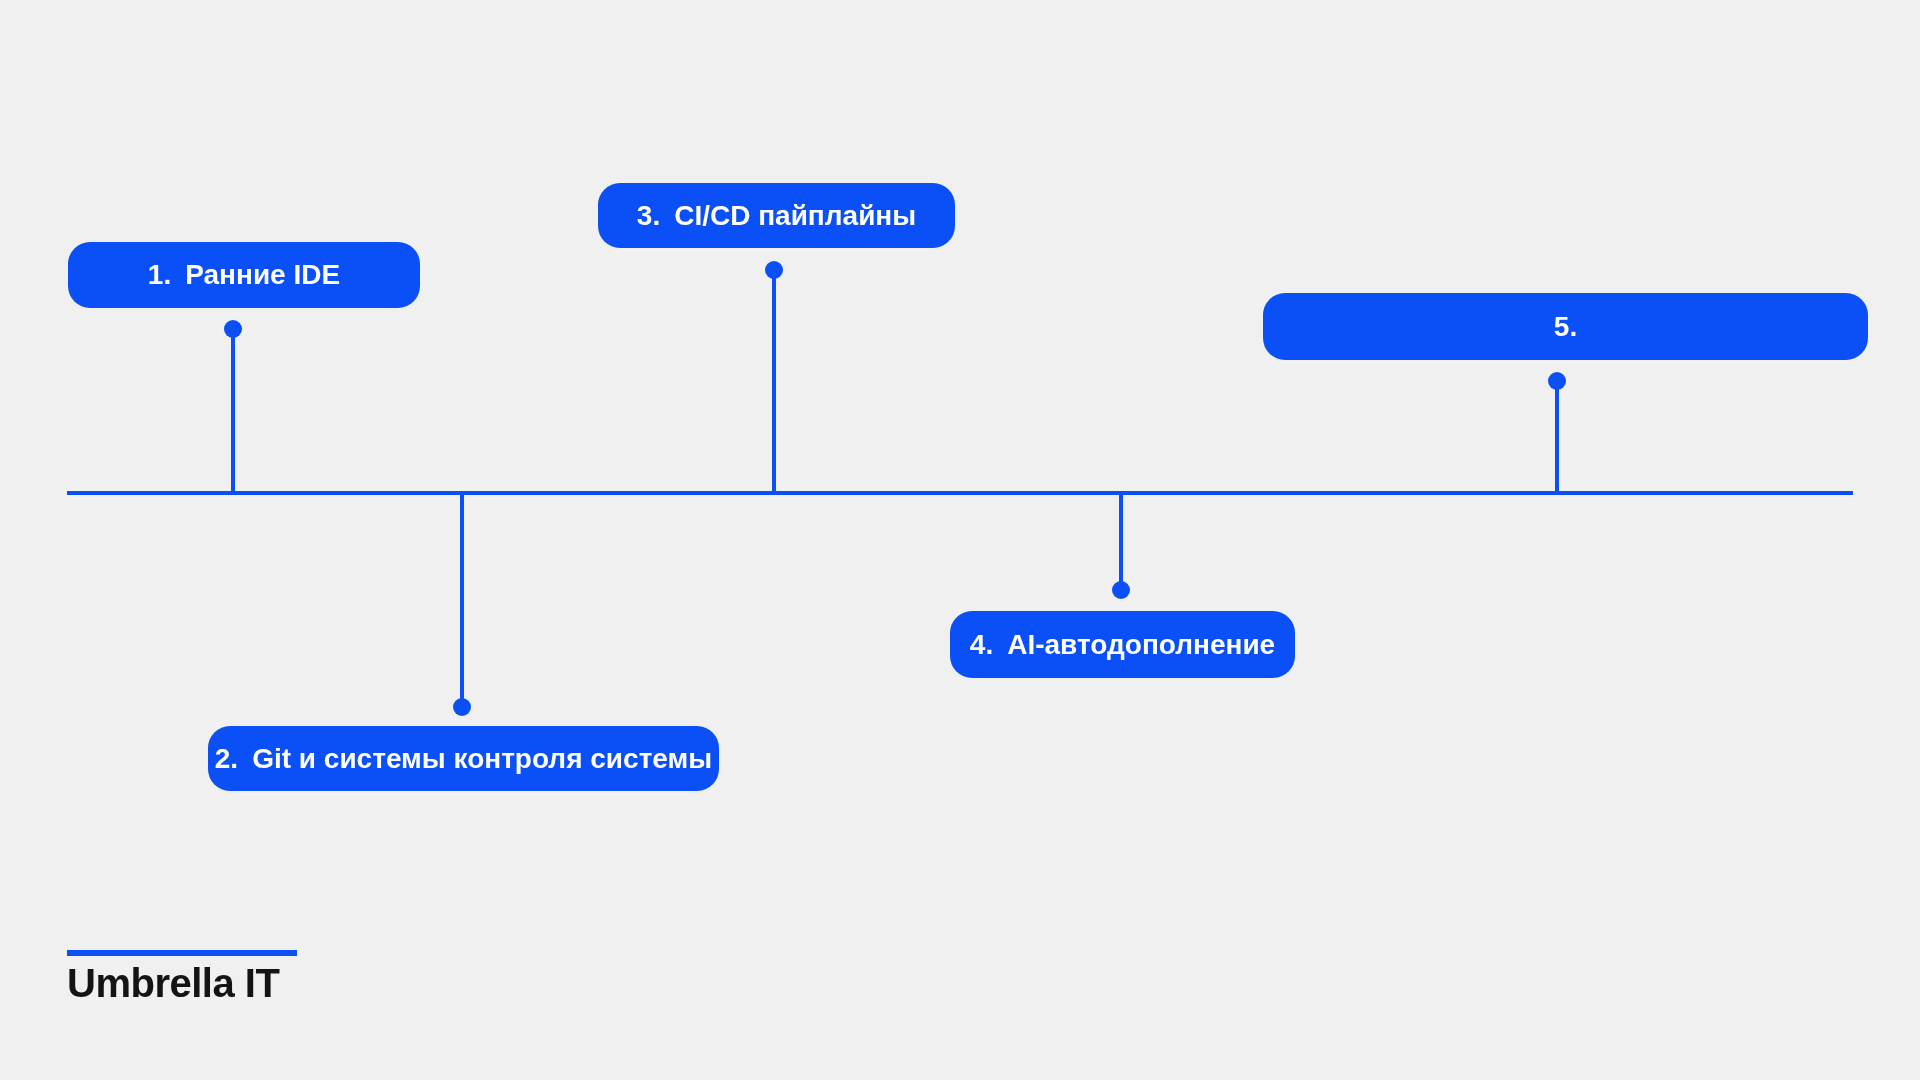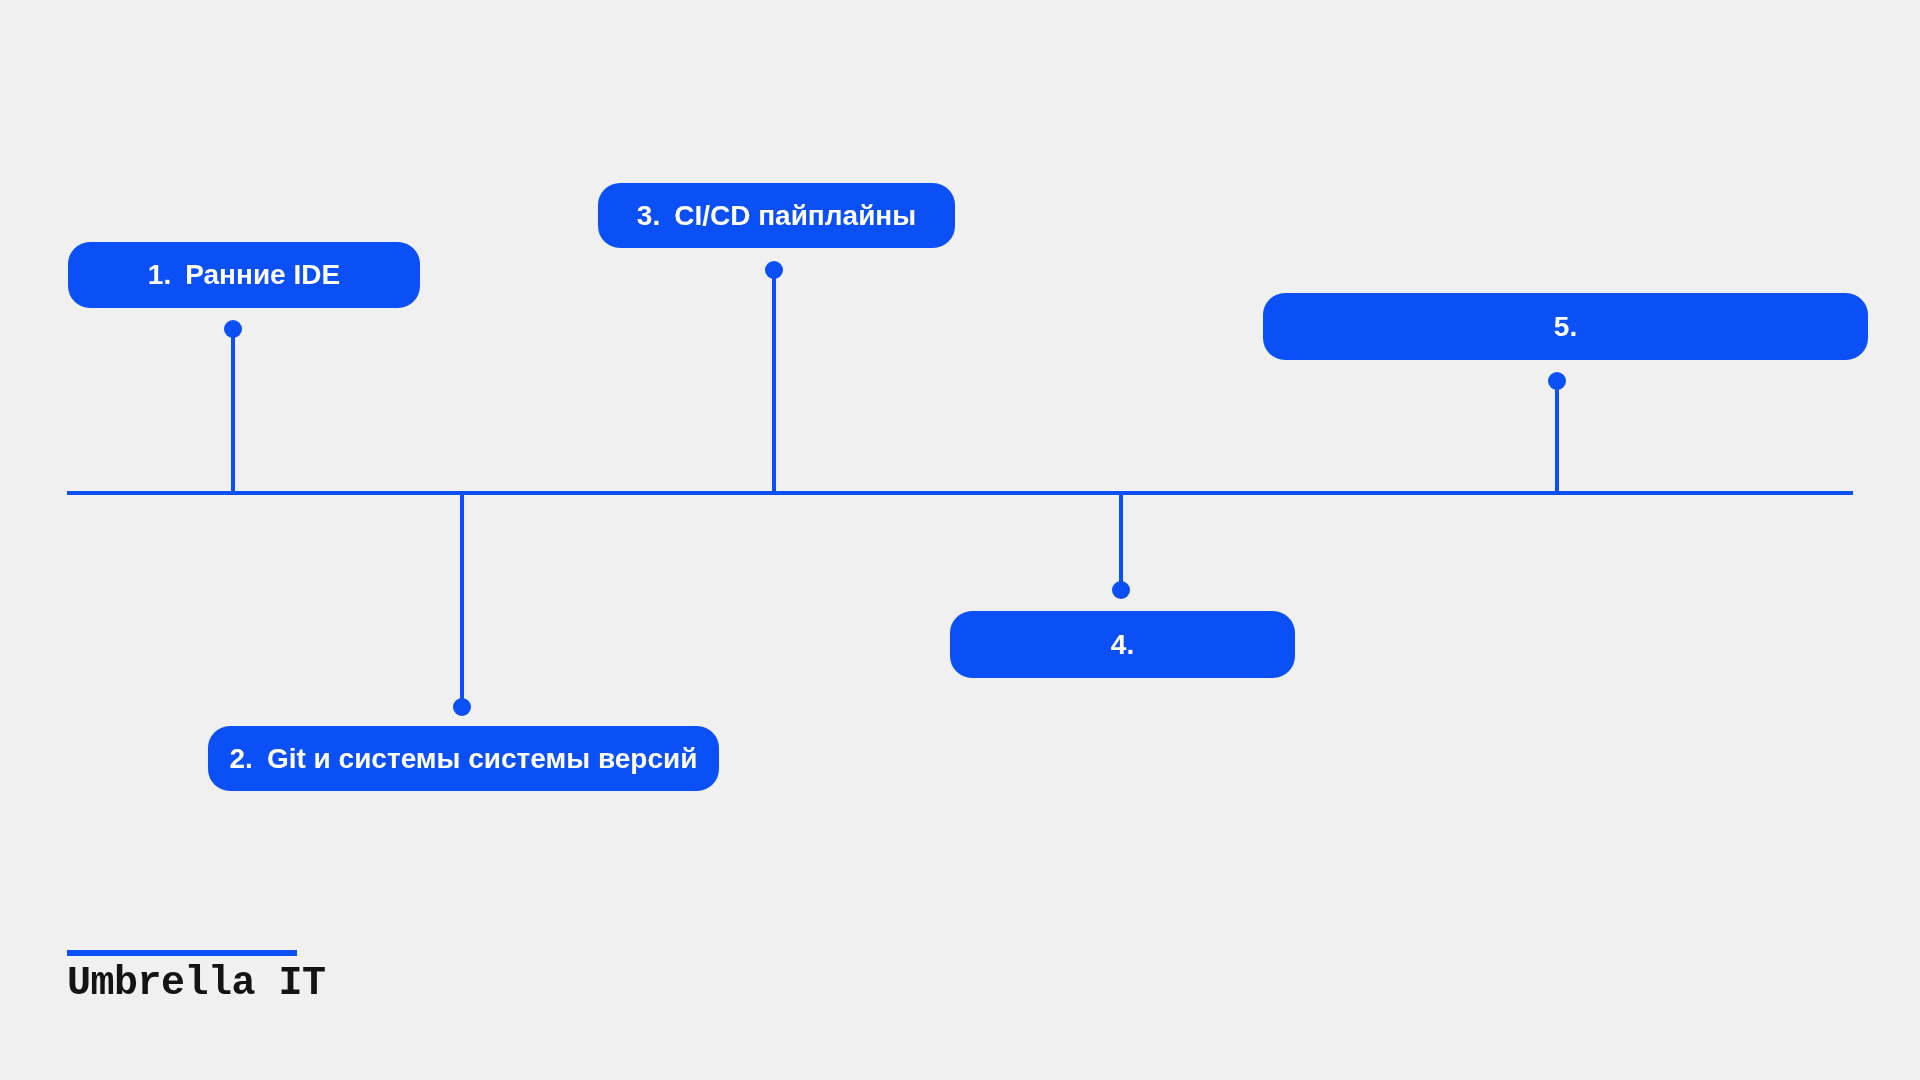--- a/index.html
+++ b/index.html
@@ -77,55 +77,55 @@
   .logo-bar {
     width: 230px; height: 6px;
     background: var(--accent);
   }
   .logo-text {
     margin-top: 5px;
     font-size: 40px;
     font-weight: 900;
     letter-spacing: -0.5px;
     color: var(--logo-text);
-    font-family: Liberation Mono, monospace;
   }
 </style>
 </head>
 <body>
 
 <div class="canvas">
 
   <div class="axis"></div>
 
   <div class="connector l1"></div>
   <div class="dot d1"></div>
   <div class="pill p1">
     <span class="num">1.</span>
     <span class="lbl">Ранние IDE</span>
   </div>
 
   <div class="connector l2"></div>
   <div class="dot d2"></div>
   <div class="pill p2">
     <span class="num">2.</span>
-    <span class="lbl">Git и системы системы версий</span>
+    <span class="lbl">Git и системы контроля системы</span>
   </div>
 
   <div class="connector l3"></div>
   <div class="dot d3"></div>
   <div class="pill p3">
     <span class="num">3.</span>
     <span class="lbl">CI/CD пайплайны</span>
   </div>
 
   <div class="connector l4"></div>
   <div class="dot d4"></div>
   <div class="pill p4">
     <span class="num">4.</span>
+    <span class="lbl">AI-автодополнение</span>
   </div>
 
   <div class="connector l5"></div>
   <div class="dot d5"></div>
   <div class="pill p5">
     <span class="num">5.</span>
   </div>
 
   <div class="logo">
     <div class="logo-bar"></div>

